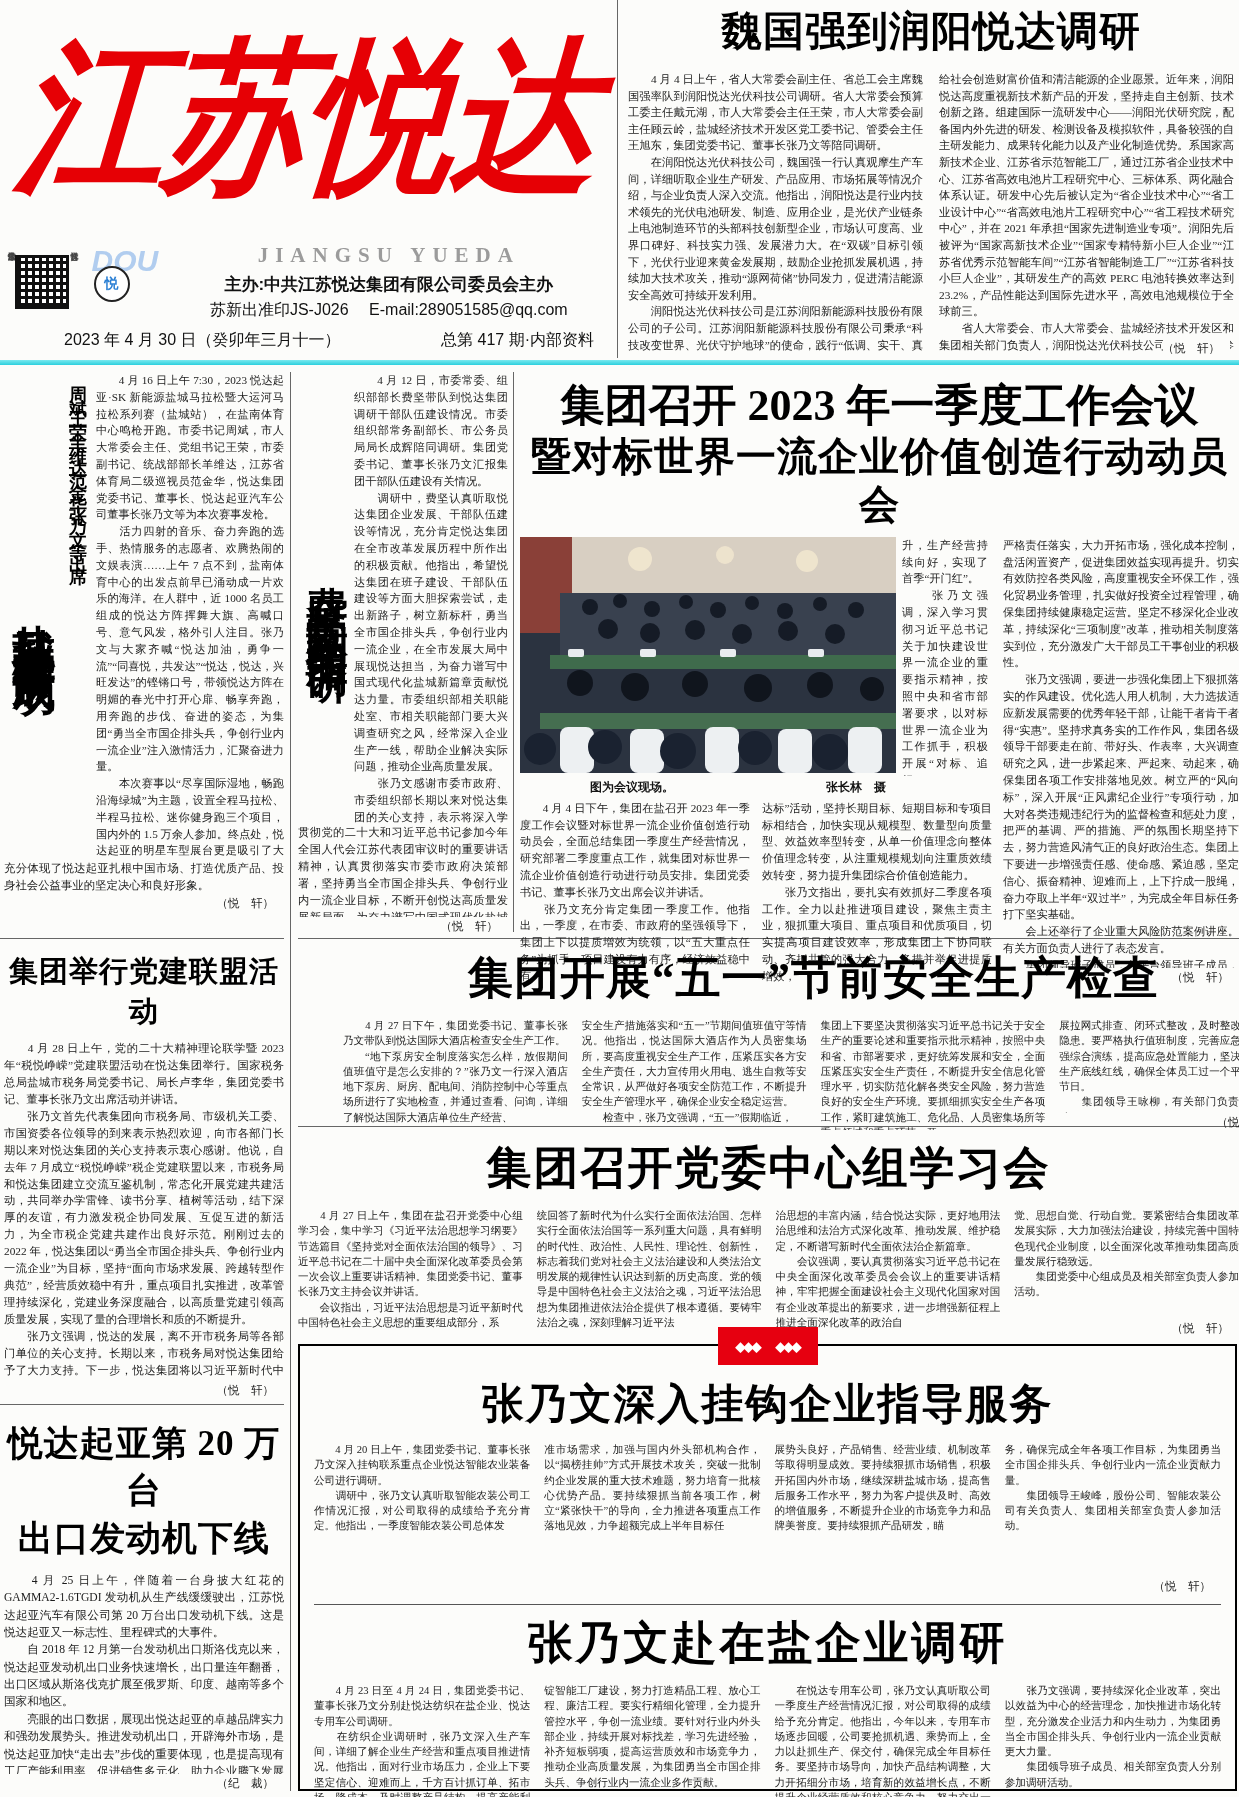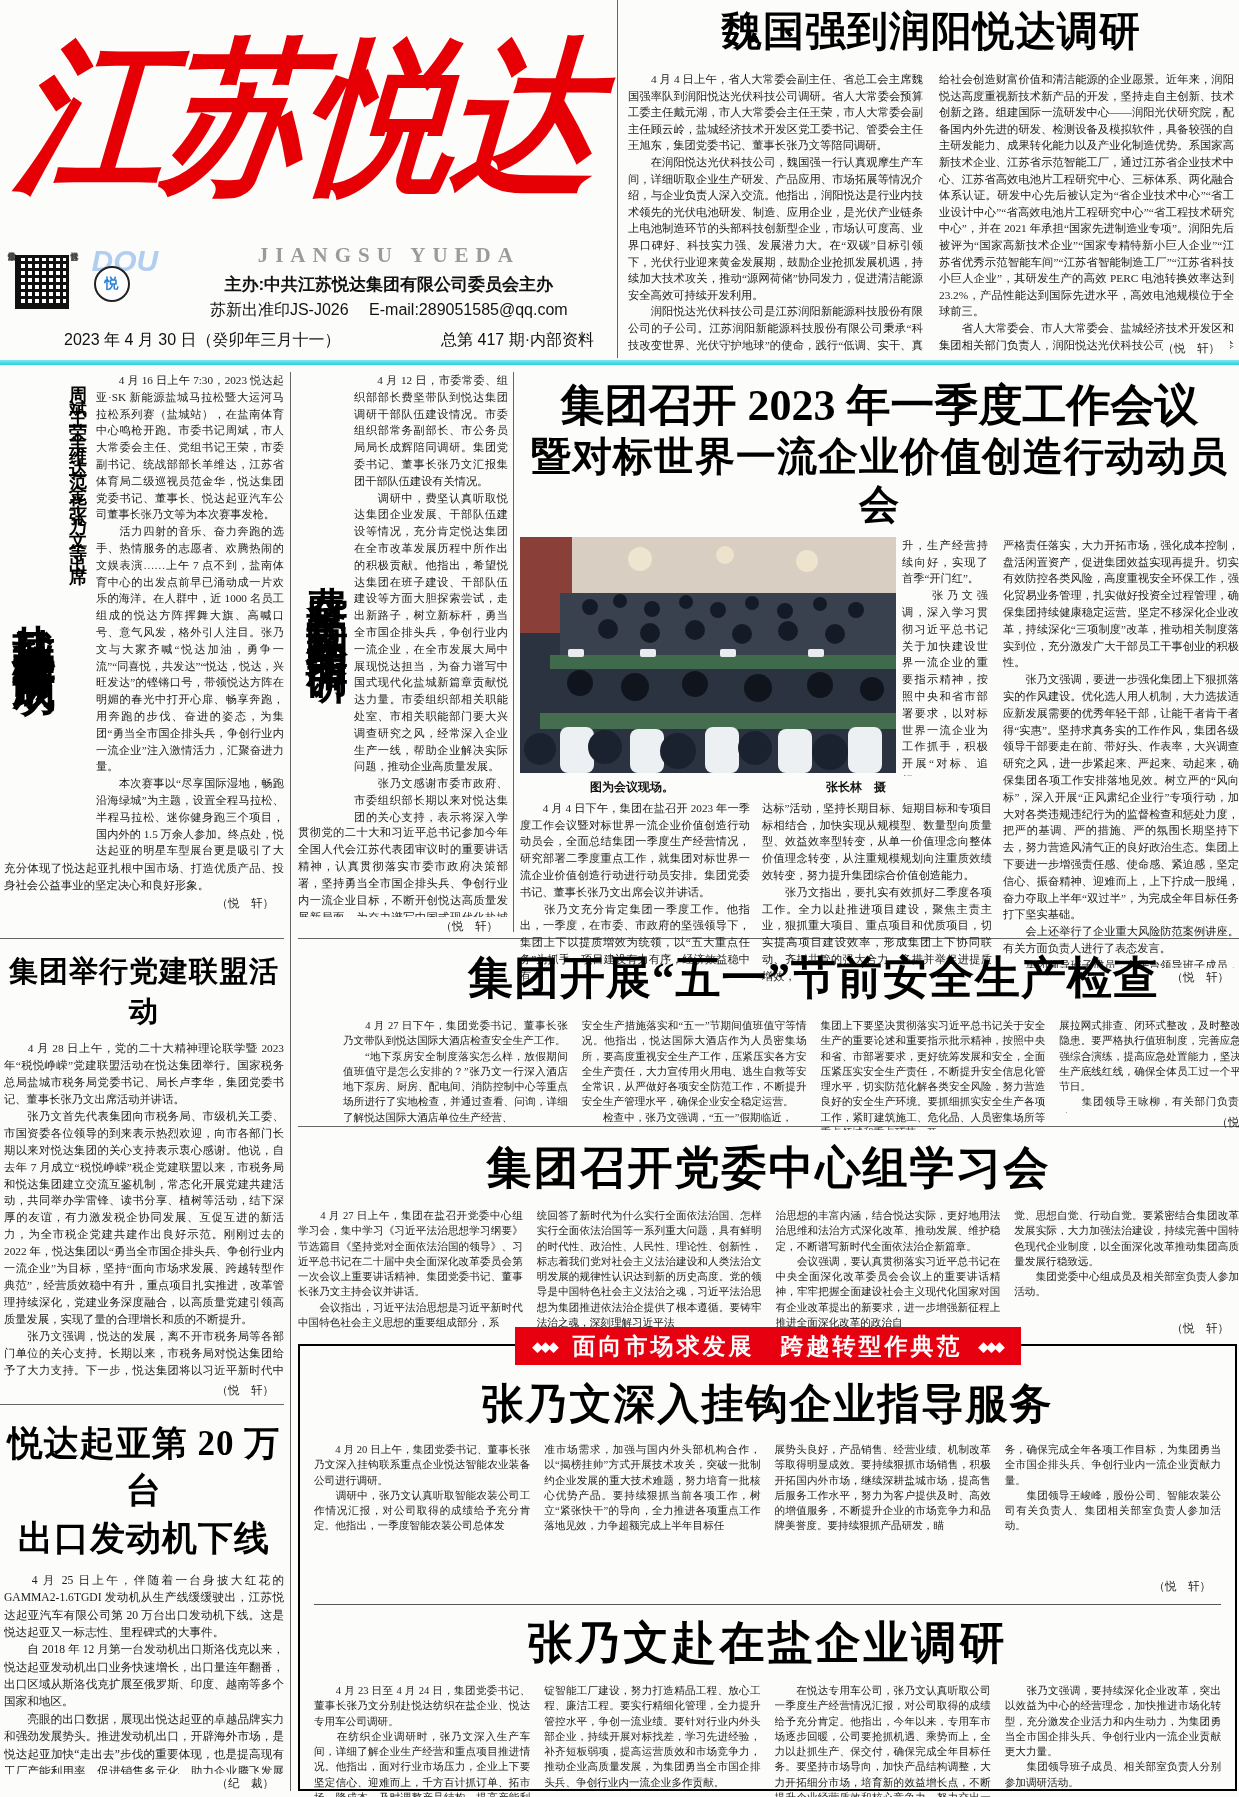--- a/index.html
+++ b/index.html
@@ -347,21 +347,20 @@
         <div class="bt">觉、思想自觉、行动自觉。要紧密结合集团改革发展实际，大力加强法治建设，持续完善中国特色现代企业制度，以全面深化改革推动集团高质量发展行稳致远。
 　　集团党委中心组成员及相关部室负责人参加活动。</div>
         <div class="byline">（悦　轩）</div>
       </div>
     </div>
   </section>
 
   <section class="abs bottombox">
     <div class="banner">
       <span class="dmd">◆◆◆</span>
-      <span>面向市场求发展　跨越转型作典范</span>
       <span class="dmd">◆◆◆</span>
     </div>
 
     <div>
       <div class="hl-serif gg-hl">张乃文深入挂钩企业指导服务</div>
       <div class="cols4 gg-cols">
         <div class="colwrap">
             <div class="bt">　　4 月 20 日上午，集团党委书记、董事长张乃文深入挂钩联系重点企业悦达智能农业装备公司进行调研。
 　　调研中，张乃文认真听取智能农装公司工作情况汇报，对公司取得的成绩给予充分肯定。他指出，一季度智能农装公司总体发</div>
           </div>

